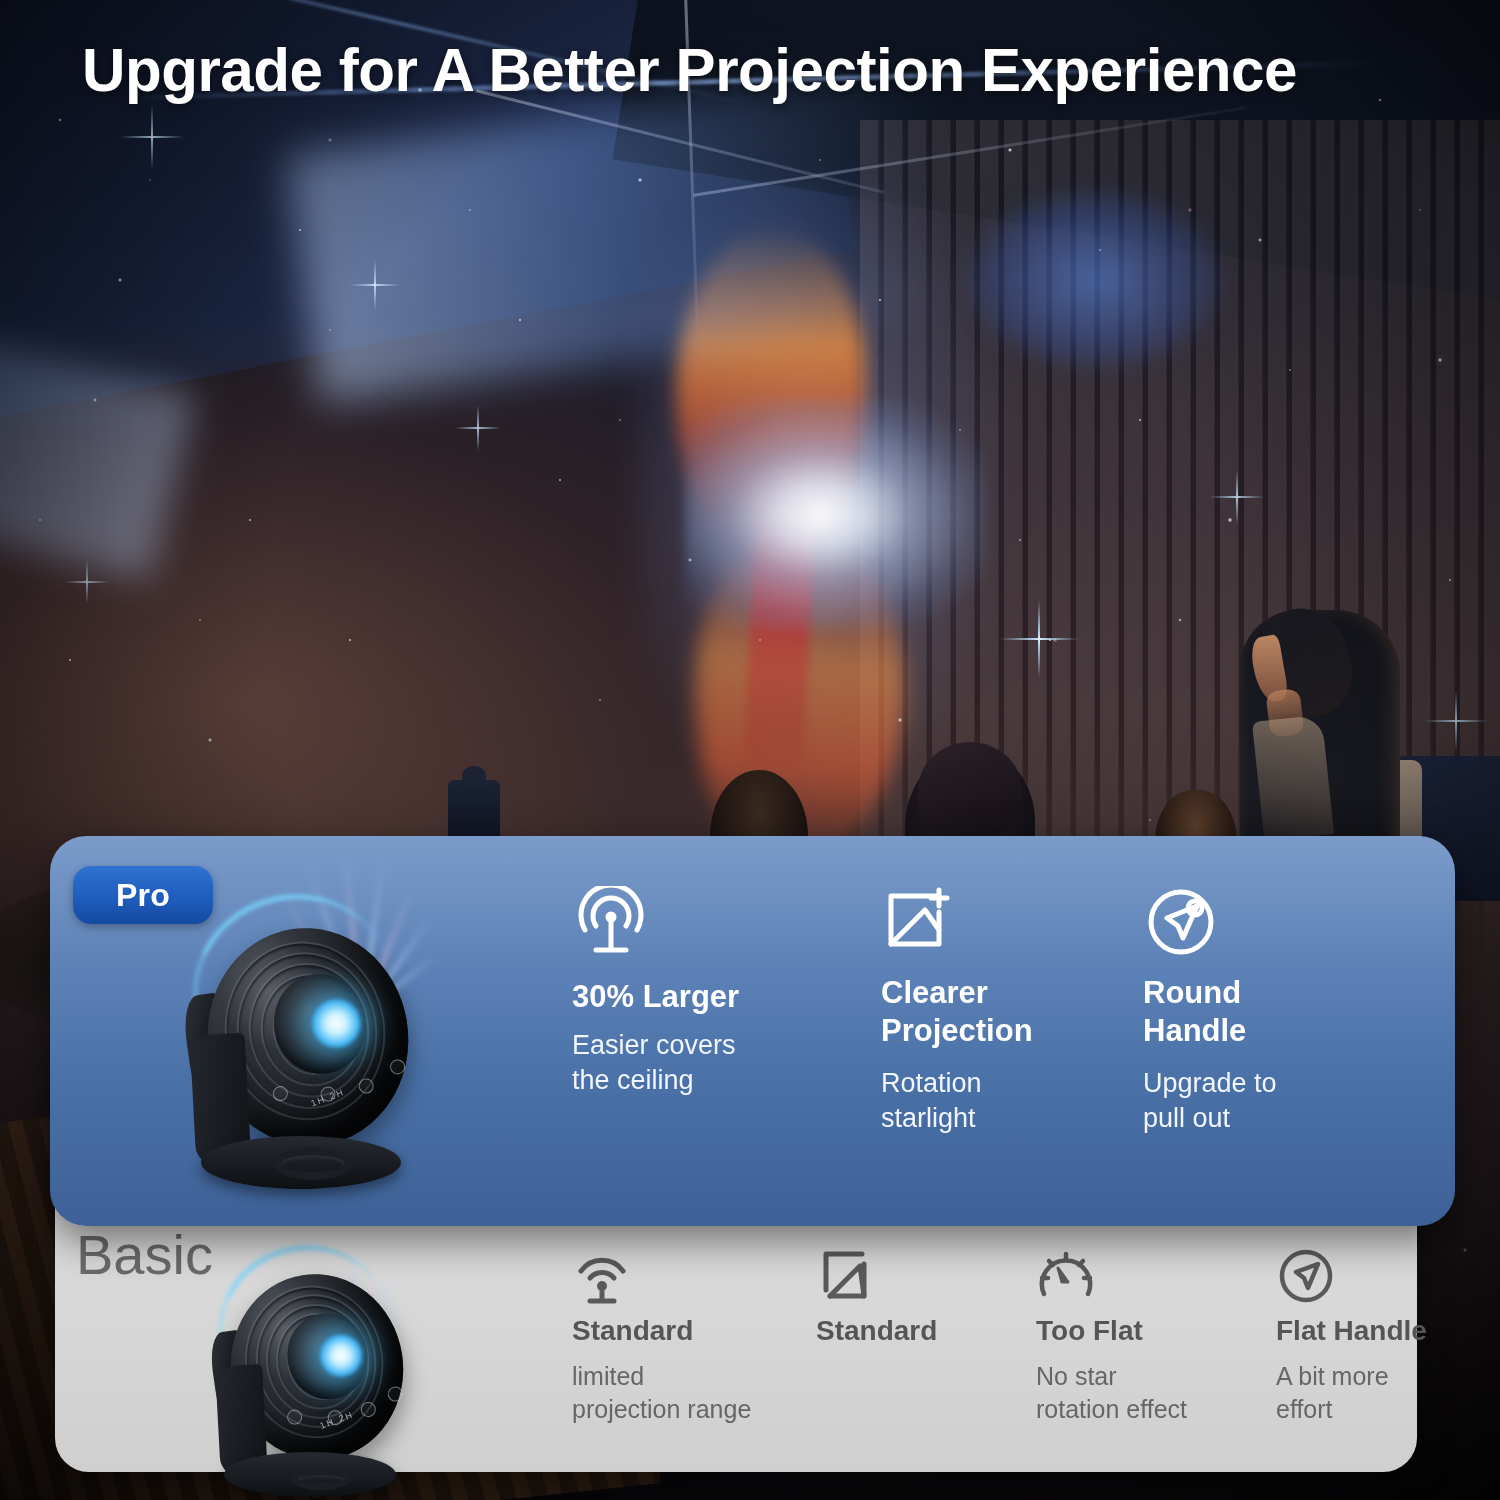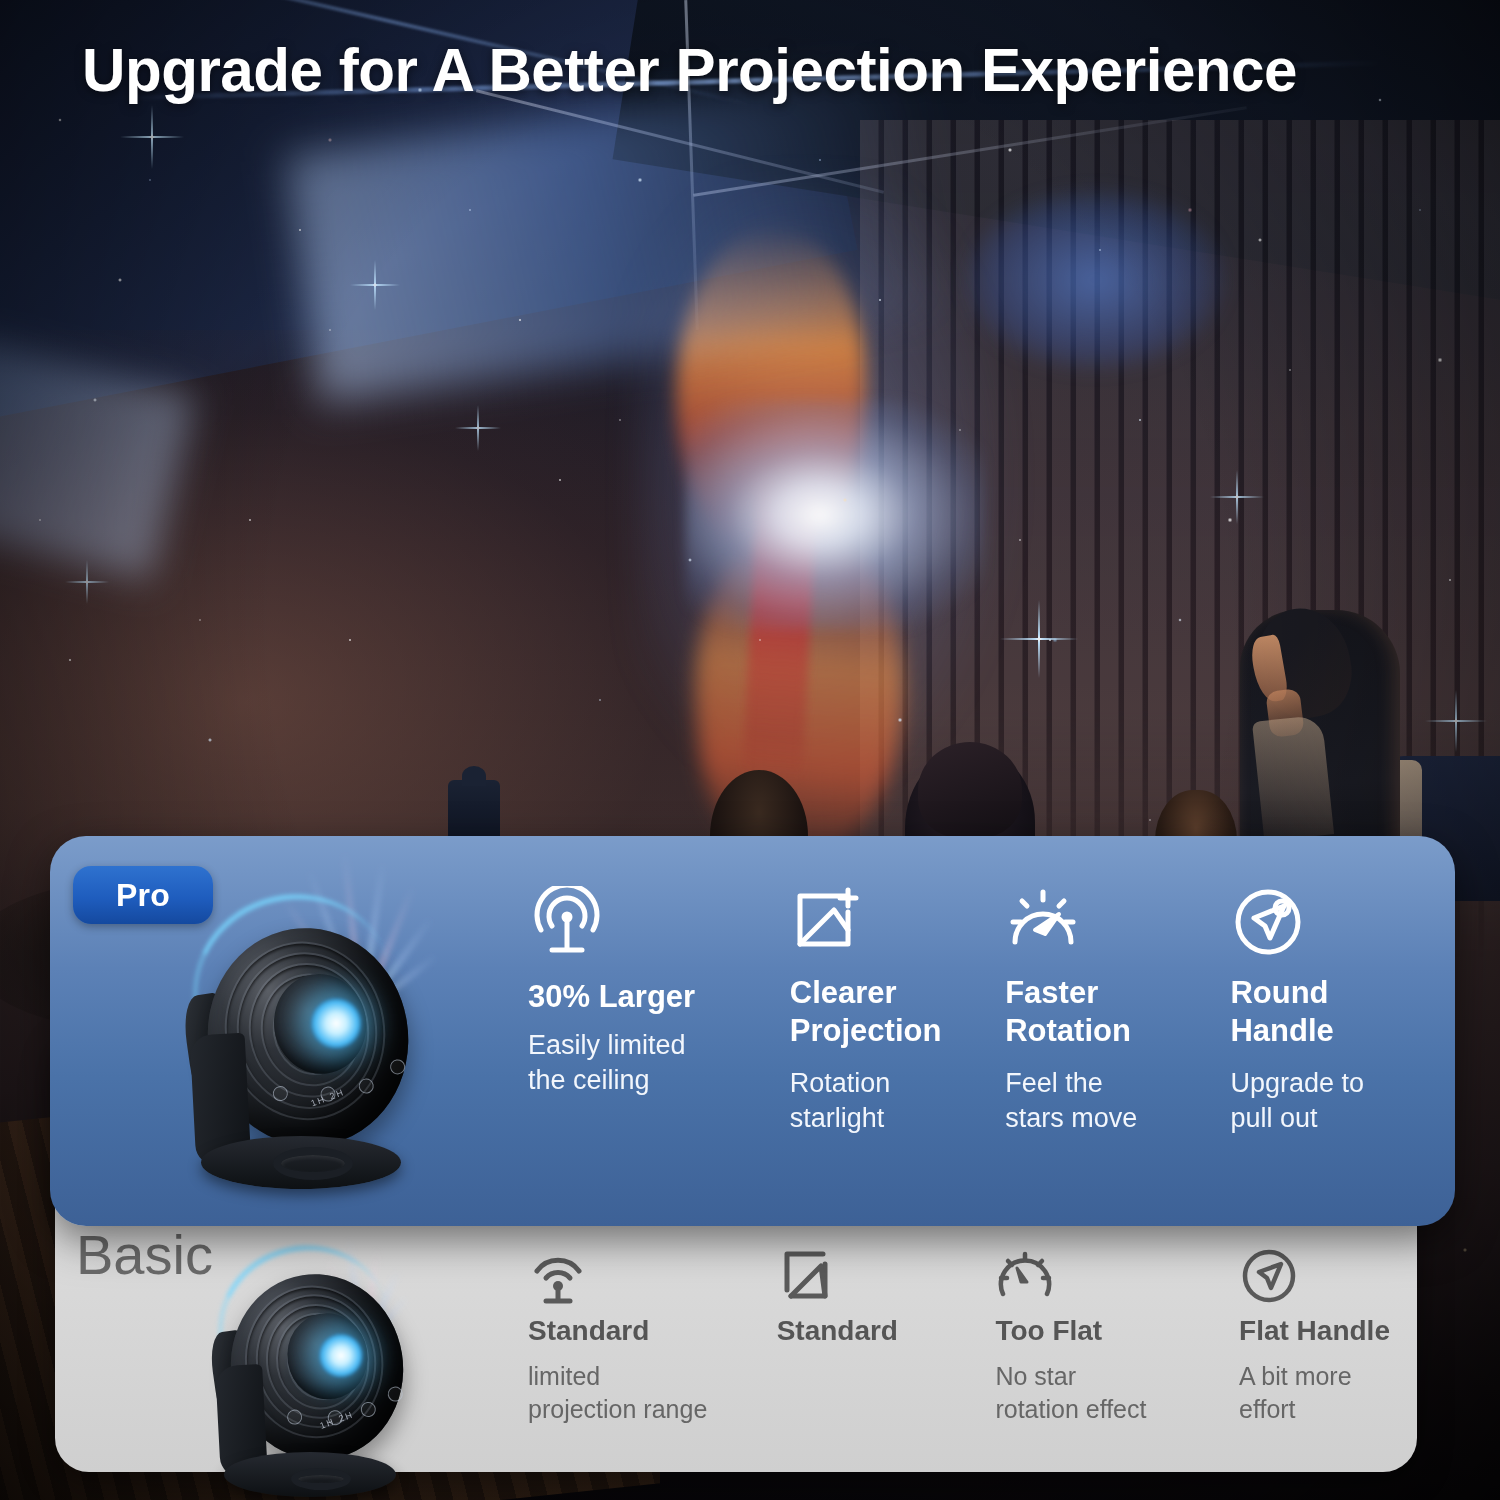--- a/index.html
+++ b/index.html
@@ -405,21 +405,21 @@
     border:8px solid #1b1f25;
     background:transparent;
     box-shadow:inset 0 2px 4px rgba(255,255,255,.09);
   }
   .foot-ring-flat { border-width:7px; width:28%; height:8%; left:40%; }
 
   
   .cols { position:absolute; display:flex; }
   .cols-pro   { left:528px; top:886px;  width:900px; }
   .cols-basic { left:528px; top:1248px; width:900px; }
-  .col { position:relative; }
+  .col { position:relative;margin-left:44px; }
   .cp1 { width:265px; } .cp2 { width:218px; } .cp3 { width:228px; } .cp4 { width:200px; }
   .cb1 { width:250px; } .cb2 { width:220px; } .cb3 { width:245px; } .cb4 { width:190px; }
 
   .icon-wrap { height:86px; display:flex; align-items:flex-start; }
   .icon-wrap-b { height:64px; }
   .head-pro {
     color:#fff; font-weight:bold; font-size:31px; line-height:38px;
     margin-top:6px; white-space:pre-line;
   }
   .sub-pro {
@@ -628,56 +628,39 @@
       <div class="icon-wrap">
         <svg width="78" height="74" viewBox="0 0 78 74" fill="none" stroke="#ffffff" stroke-width="5" stroke-linecap="round">
           <path d="M13 44 A30 30 0 1 1 65 44"></path>
           <path d="M24 40 A18 18 0 1 1 54 40"></path>
           <circle cx="39" cy="31" r="5.5" fill="#ffffff" stroke="none"></circle>
           <line x1="39" y1="37" x2="39" y2="62"></line>
           <line x1="24" y1="64" x2="54" y2="64"></line>
         </svg>
       </div>
       <div class="head-pro">30% Larger</div>
-      <div class="sub-pro">Easily limited
+      <div class="sub-pro">Easier covers
 the ceiling</div>
     </div>
 
     <div class="col cp2 c2">
       <div class="icon-wrap">
         <svg width="76" height="70" viewBox="0 0 76 70" fill="none" stroke="#ffffff" stroke-width="5" stroke-linejoin="round" stroke-linecap="round">
           <polyline points="58,10 10,10 10,58 58,58 58,26"></polyline>
           <polyline points="10,58 44,24 58,44"></polyline>
           <line x1="58" y1="4" x2="58" y2="20"></line>
           <line x1="50" y1="12" x2="66" y2="12"></line>
         </svg>
       </div>
       <div class="head-pro">Clearer
 Projection</div>
       <div class="sub-pro">Rotation
 starlight</div>
     </div>
 
-    <div class="col cp3 c2">
-      <div class="icon-wrap">
-        <svg width="76" height="70" viewBox="0 0 76 70" fill="none" stroke="#ffffff" stroke-width="5" stroke-linecap="round">
-          <path d="M10 56 A28 28 0 1 1 66 56"></path>
-          <line x1="38" y1="6" x2="38" y2="14"></line>
-          <line x1="17" y1="15" x2="22" y2="20"></line>
-          <line x1="59" y1="15" x2="54" y2="20"></line>
-          <line x1="8" y1="36" x2="16" y2="36"></line>
-          <line x1="68" y1="36" x2="60" y2="36"></line>
-          <path d="M30 44 L54 28 L40 48 Z" fill="#ffffff" stroke="#ffffff" stroke-width="4" stroke-linejoin="round"></path>
-        </svg>
-      </div>
-      <div class="head-pro">Faster
-Rotation</div>
-      <div class="sub-pro">Feel the
-stars move</div>
-    </div>
 
     <div class="col cp4 c2">
       <div class="icon-wrap">
         <svg width="76" height="74" viewBox="0 0 76 74" fill="none" stroke="#ffffff" stroke-width="5" stroke-linejoin="round" stroke-linecap="round">
           <circle cx="38" cy="36" r="30"></circle>
           <path d="M24 32 L54 20 L40 52 L35 40 Z"></path>
           <circle cx="52" cy="22" r="7"></circle>
         </svg>
       </div>
       <div class="head-pro">Round

